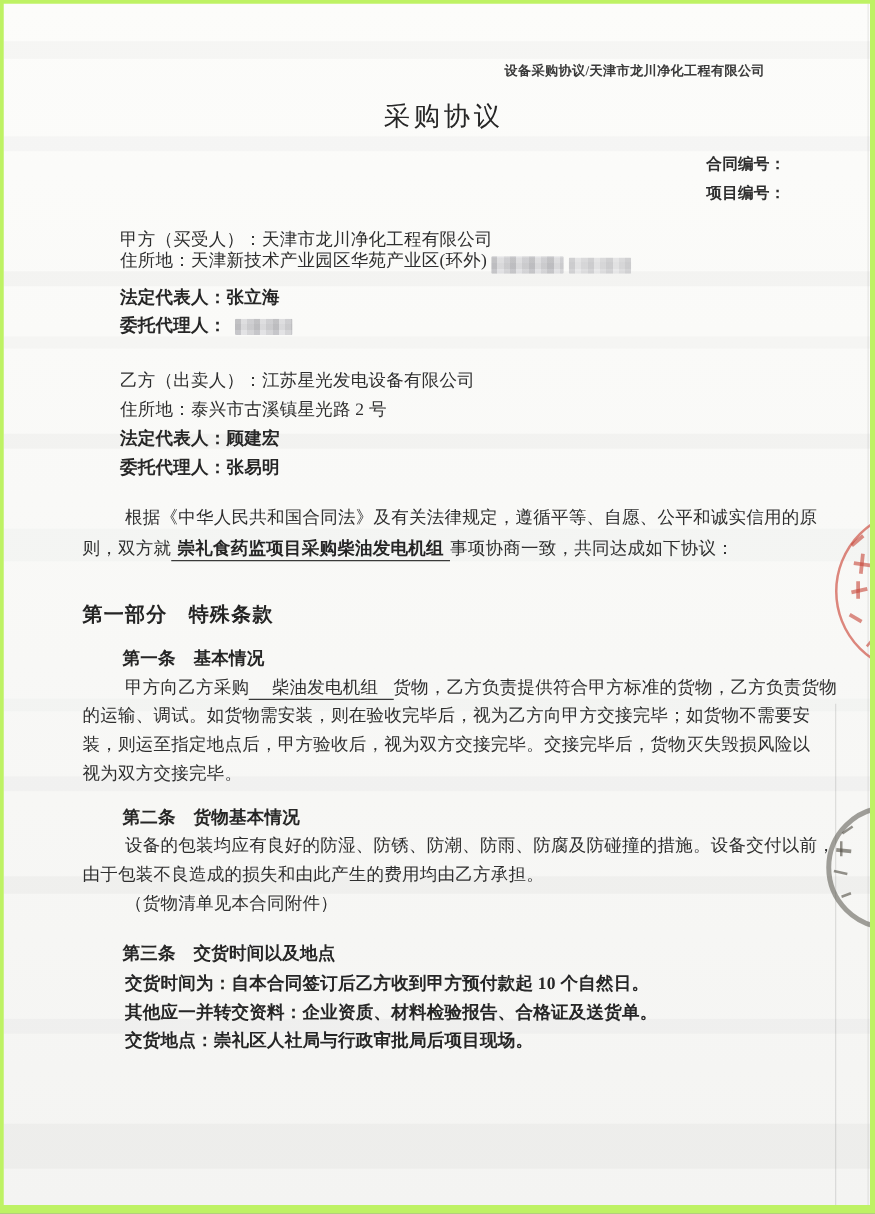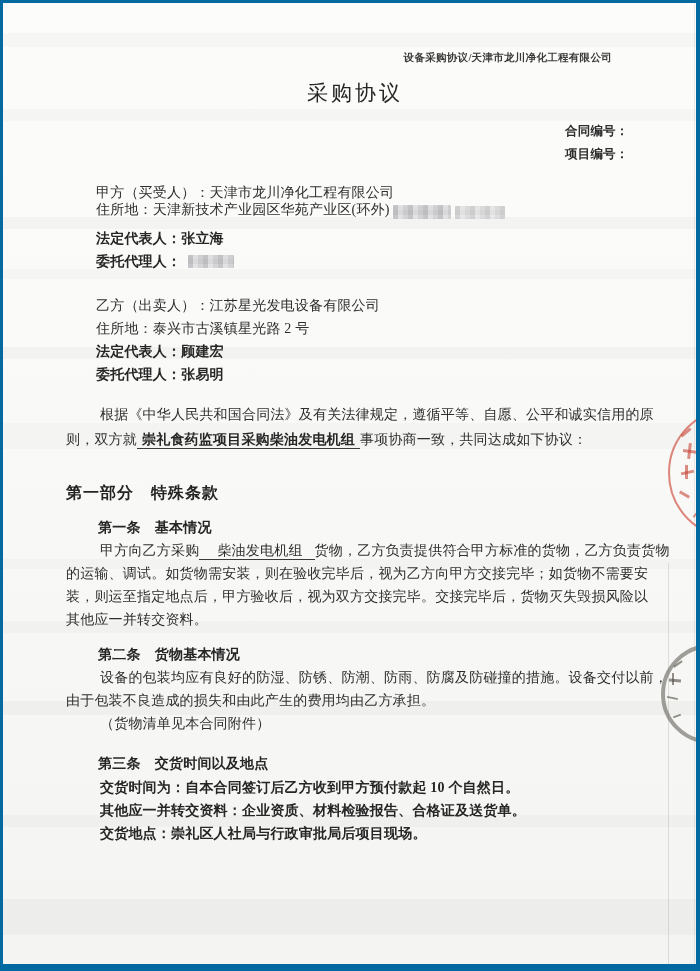--- a/index.html
+++ b/index.html
@@ -1,16 +1,16 @@
 <!DOCTYPE html>
 <html><head>
 <meta charset="utf-8">
 <style>
   html,body{margin:0;padding:0;background:#9e9e9e;}
-  .scan{position:relative;width:700px;height:971px;background:#0369a1;overflow:hidden;
+  .scan{position:relative;width:700px;height:971px;background:#bef264;overflow:hidden;
         font-family:"Liberation Serif","DejaVu Serif",serif;}
   .page{position:absolute;left:3px;top:3px;right:4px;bottom:7px;overflow:hidden;
         background:linear-gradient(180deg,#fcfcfa 0%,#f8f8f6 55%,#f4f4f2 100%);}
   .band{position:absolute;left:0;right:0;background:#6e7276;pointer-events:none;}
   .vline{position:absolute;width:1px;pointer-events:none;}
   .tl{position:absolute;font-size:14px;line-height:17px;color:#2e2e2e;white-space:nowrap;
       letter-spacing:0.2px;}
   .b6{font-weight:600;color:#262626;text-align:right;}
   .hdr{top:46px;left:0;right:84px;text-align:right;font-size:10.5px;letter-spacing:0.3px;
        font-weight:600;color:#3a3a3a;}
@@ -73,21 +73,21 @@
 
     <div class="tl" style="top:403px;left:97px">根据《中华人民共和国合同法》及有关法律规定，遵循平等、自愿、公平和诚实信用的原</div>
     <div class="tl" style="top:428px;left:63px"><span>则，双方就</span><span class="ul b6">崇礼食药监项目采购柴油发电机组</span><span>事项协商一致，共同达成如下协议：</span></div>
 
     <div class="tl part-head">第一部分　特殊条款</div>
 
     <div class="tl b6" style="top:516px;left:95px">第一条　基本情况</div>
     <div class="tl" style="top:539px;left:97px"><span>甲方向乙方采购</span><span class="ul-tail">柴油发电机组</span><span>货物，乙方负责提供符合甲方标准的货物，乙方负责货物</span></div>
     <div class="tl" style="top:562px;left:63px">的运输、调试。如货物需安装，则在验收完毕后，视为乙方向甲方交接完毕；如货物不需要安</div>
     <div class="tl" style="top:585px;left:63px">装，则运至指定地点后，甲方验收后，视为双方交接完毕。交接完毕后，货物灭失毁损风险以</div>
-    <div class="tl" style="top:608px;left:63px">其他应一并转交资料。</div>
+    <div class="tl" style="top:608px;left:63px">视为双方交接完毕。</div>
 
     <div class="tl b6" style="top:643px;left:95px">第二条　货物基本情况</div>
     <div class="tl" style="top:666px;left:97px">设备的包装均应有良好的防湿、防锈、防潮、防雨、防腐及防碰撞的措施。设备交付以前，</div>
     <div class="tl" style="top:689px;left:63px">由于包装不良造成的损失和由此产生的费用均由乙方承担。</div>
     <div class="tl" style="top:712px;left:97px">（货物清单见本合同附件）</div>
 
     <div class="tl b6" style="top:752px;left:95px">第三条　交货时间以及地点</div>
     <div class="tl b6" style="top:776px;left:97px">交货时间为：自本合同签订后乙方收到甲方预付款起 10 个自然日。</div>
     <div class="tl b6" style="top:799px;left:97px">其他应一并转交资料：企业资质、材料检验报告、合格证及送货单。</div>
     <div class="tl b6" style="top:822px;left:97px">交货地点：崇礼区人社局与行政审批局后项目现场。</div>

